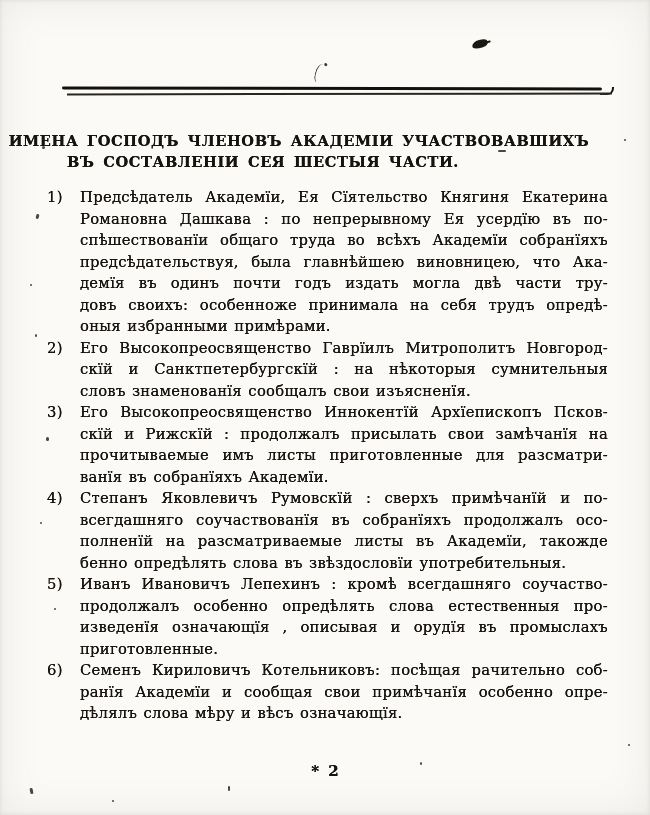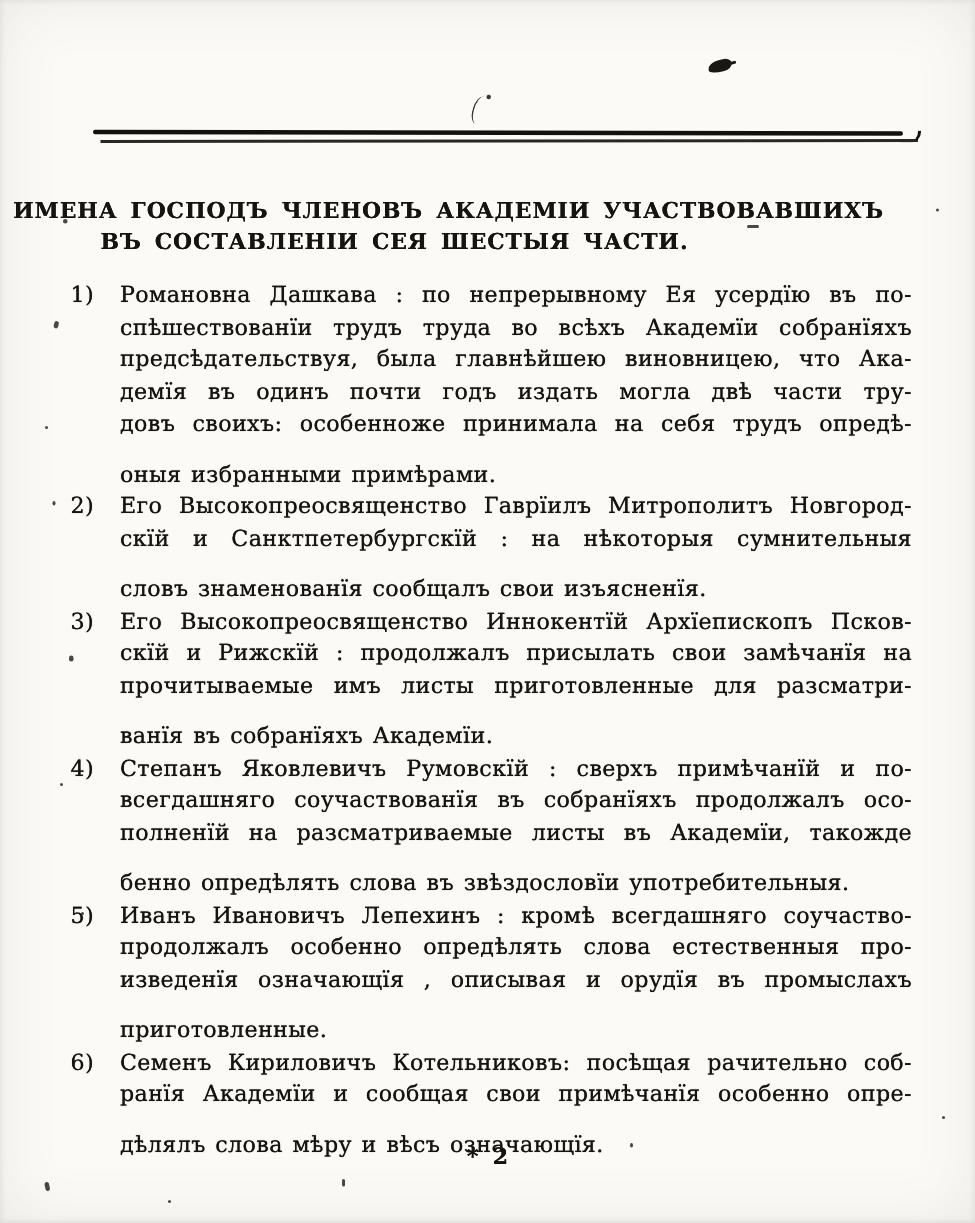--- a/index.html
+++ b/index.html
@@ -67,21 +67,21 @@
     position:absolute; left:-33px; top:0;
     height:21.5px; line-height:21.5px;
   }
   .line {
     height:21.5px; line-height:21.5px;
     overflow:hidden;
     text-align:justify;
     white-space:normal;
   }
   .line:after { content:""; display:inline-block; width:100%; height:0; }
-  .line.last { text-align:left;margin-top:12px; }
+  .line.last { text-align:left; }
   .line.last:after { content:none; }
   
   .signature {
     position:absolute; top:762px; left:80px; width:528px;
     text-align:center;
     font-size:15px; font-weight:bold;
     letter-spacing:2px;
     transform:translateX(-18px);
     text-shadow:0 0 0.4px currentColor;
   }
@@ -125,22 +125,23 @@
   <div class="rule-hook"></div>
 
   <div class="heading">
     <div class="h1">ИМЕНА ГОСПОДЪ ЧЛЕНОВЪ АКАДЕМІИ УЧАСТВОВАВШИХЪ</div>
     <div class="h2">ВЪ СОСТАВЛЕНІИ СЕЯ ШЕСТЫЯ ЧАСТИ.</div>
   </div>
 
   <div class="list" id="list">
       <div class="item">
         <span class="num">1)</span>
+        <div class="line">Предсѣдатель Академїи, Ея Сїятельство Княгиня Екатерина</div>
         <div class="line">Романовна Дашкава : по непрерывному Ея усердїю въ по-</div>
-        <div class="line">спѣшествованїи трудъ труда во всѣхъ Академїи собранїяхъ</div>
+        <div class="line">спѣшествованїи общаго труда во всѣхъ Академїи собранїяхъ</div>
         <div class="line">предсѣдательствуя, была главнѣйшею виновницею, что Ака-</div>
         <div class="line">демїя въ одинъ почти годъ издать могла двѣ части тру-</div>
         <div class="line">довъ своихъ: особенноже принимала на себя трудъ опредѣ-</div>
         <div class="line last">оныя избранными примѣрами.</div>
       </div>
       <div class="item">
         <span class="num">2)</span>
         <div class="line">Его Высокопреосвященство Гаврїилъ Митрополитъ Новгород-</div>
         <div class="line">скїй и Санктпетербургскїй : на нѣкоторыя сумнительныя</div>
         <div class="line last">словъ знаменованїя сообщалъ свои изъясненїя.</div>

